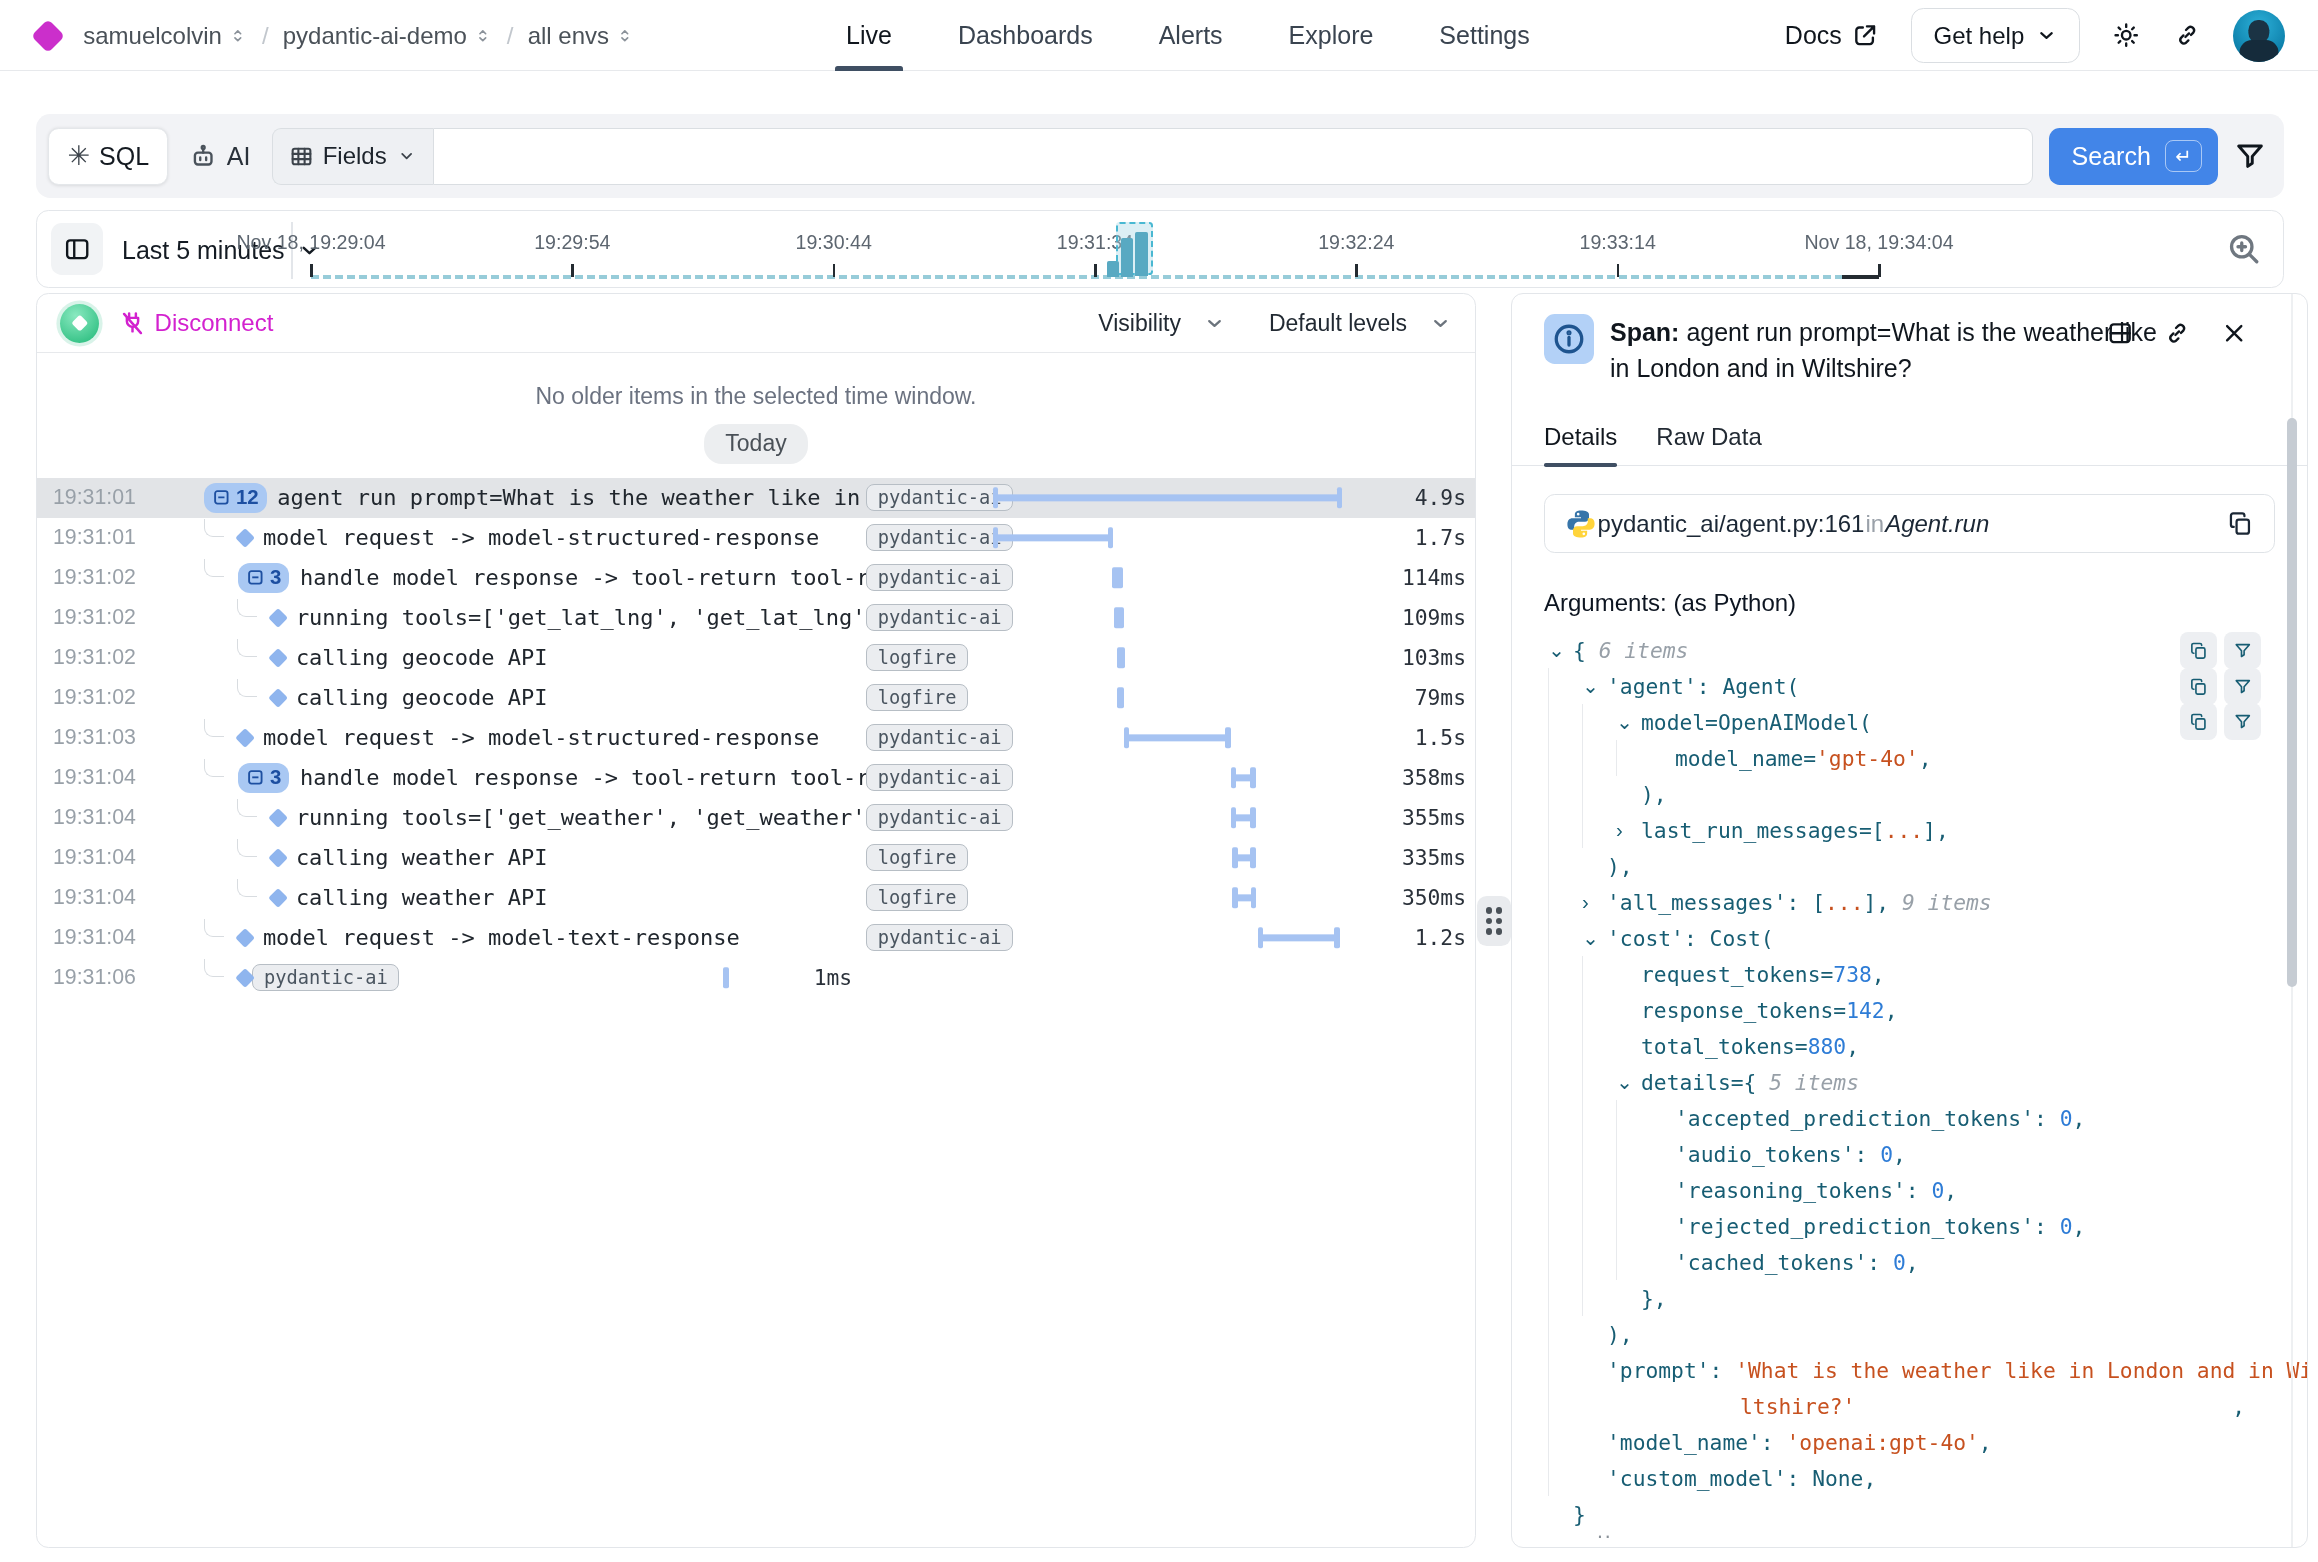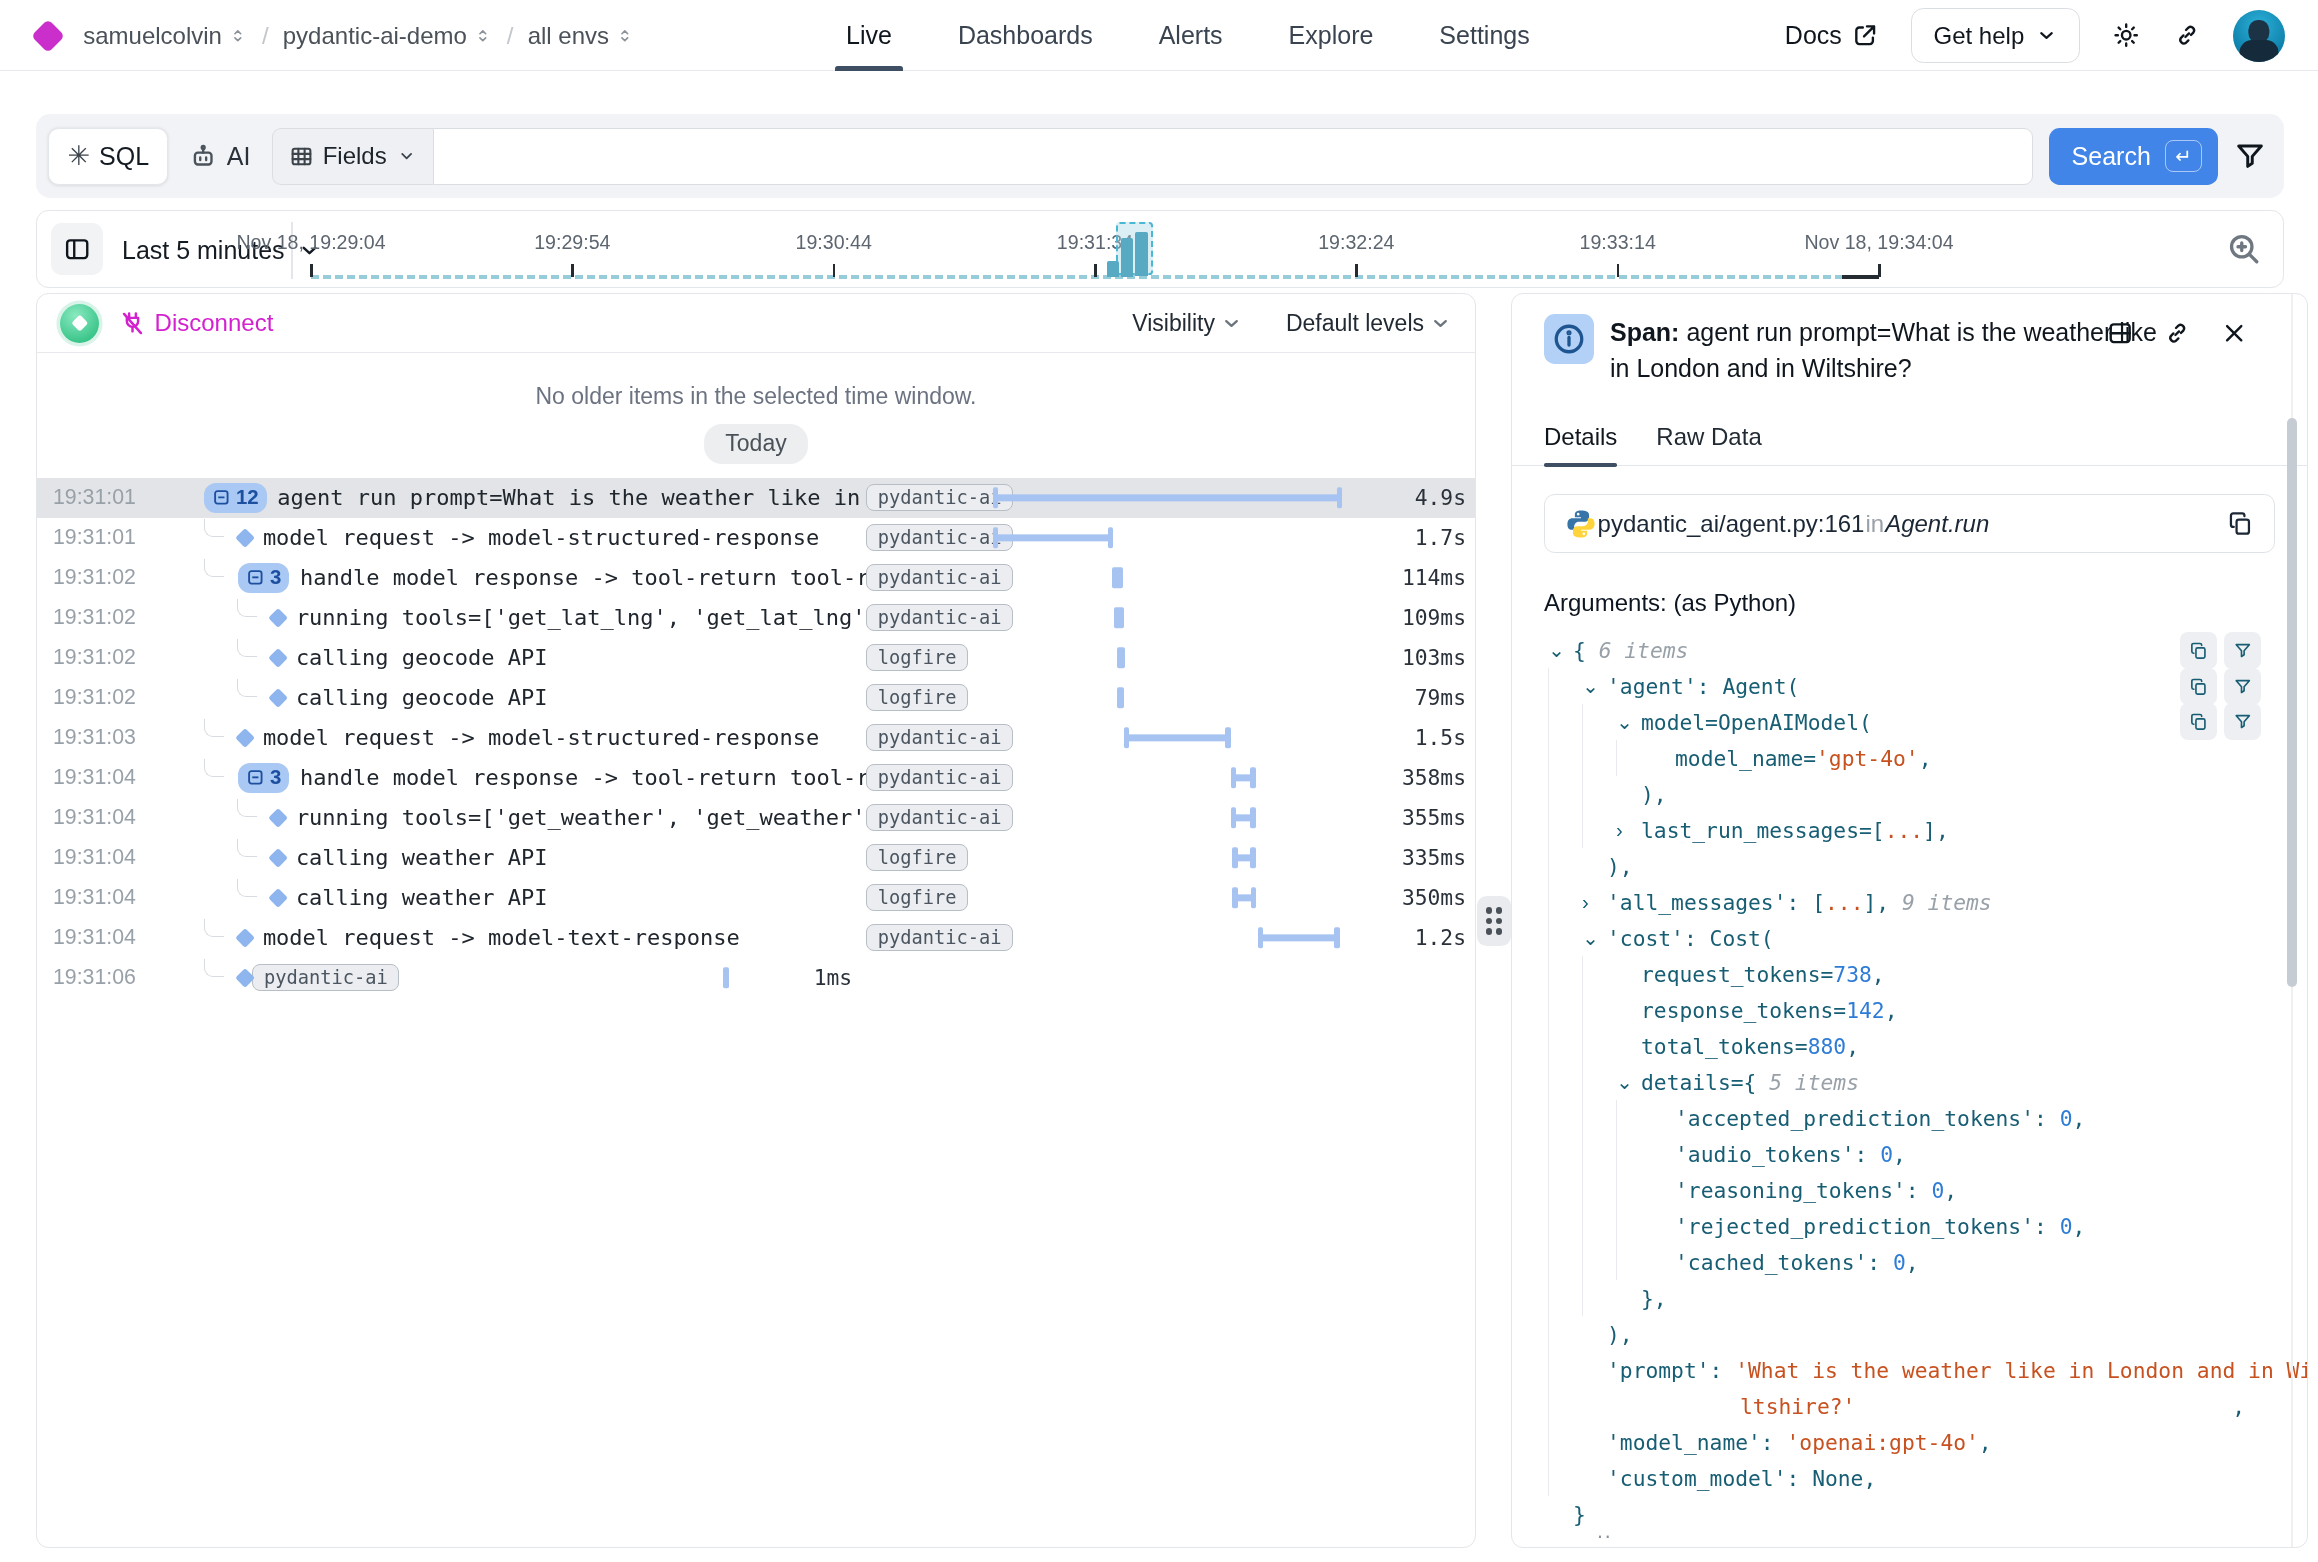--- a/index.html
+++ b/index.html
@@ -60,21 +60,21 @@
   #tl-zoom svg{width:36px;height:36px;stroke:#6f7780;fill:none;stroke-width:2.2;stroke-linecap:round}
 
   
   #leftcard{position:absolute;left:36px;top:293px;width:1440px;height:1255px;border:1.8px solid #e3e6ea;border-radius:12.4px;background:#fff;overflow:hidden}
   #lc-head{height:59px;display:flex;align-items:center;padding:0 23px;border-bottom:1.8px solid #e7e9ec}
   #livebadge{width:39px;height:39px;border-radius:50%;background:radial-gradient(circle at 40% 30%,#8ae9c0,#1fb877);display:flex;align-items:center;justify-content:center;box-shadow:0 0 0 3.6px rgba(46,189,133,.18)}
   #livebadge i{width:11.6px;height:11.6px;background:#fff;border-radius:2.7px;transform:rotate(45deg);display:block}
   #disconnect{display:flex;align-items:center;gap:9px;margin-left:19.6px;color:#d321cf;font-size:24px;cursor:pointer}
   #disconnect svg{width:27px;height:27px;stroke:#d321cf;fill:none;stroke-width:2.2;stroke-linecap:round;stroke-linejoin:round}
   #lc-head .sp{flex:1}
-  .ddl{display:flex;align-items:center;gap:5px;font-size:23px;color:#222a33;cursor:pointer;margin-left:43px}
+  .ddl{display:flex;align-items:center;gap:22px;font-size:23px;color:#222a33;cursor:pointer;margin-left:43px}
   .ddl svg{width:23px;height:23px;stroke:#6c747d;fill:none;stroke-width:2.4;stroke-linecap:round;stroke-linejoin:round}
   #emptymsg{text-align:center;font-size:23px;color:#6b7280;margin-top:30px}
   #todaywrap{display:flex;justify-content:center;margin-top:14.2px}
   #todaypill{background:#eceef0;border-radius:18px;padding:6.2px 21.3px;font-size:23px;color:#4a5158;cursor:pointer}
   #rows{margin-top:14.2px}
   .trow{display:flex;align-items:center;height:40px;cursor:pointer}
   .trow.selected{background:#e2e4e7}
   .rtime{width:133px;padding-left:16px;font-size:21.3px;color:#98a0a8;flex:none}
   .rtree{flex:none;position:relative;height:100%}
   .conn{position:absolute;right:14.2px;top:0.9px;width:19.6px;height:18.7px;border-left:1.8px solid #d8dce0;border-bottom:1.8px solid #d8dce0;border-bottom-left-radius:9px}

